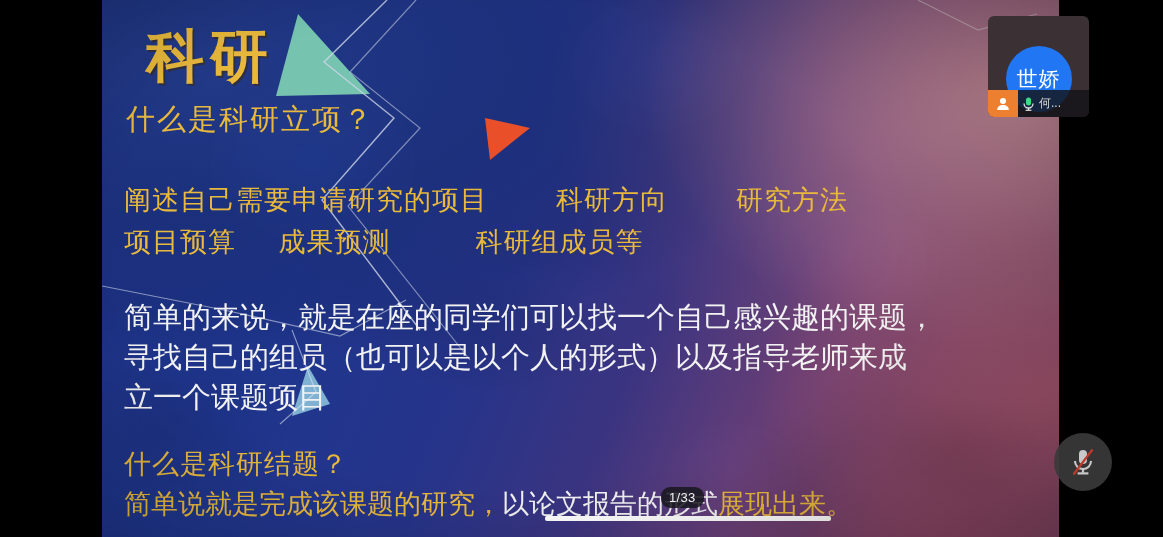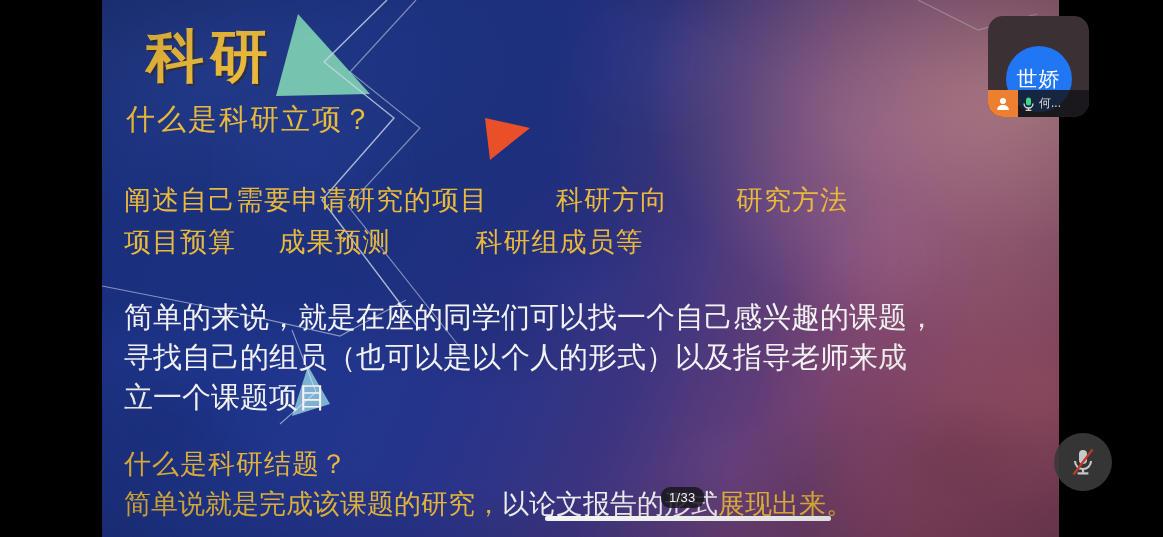--- a/index.html
+++ b/index.html
@@ -70,21 +70,21 @@
   }
   
   .underline-bar {
     position:absolute; left:443px; top:516px; width:286px; height:5px;
     background:#ffffff; border-radius:2px;
   }
 
   
   .thumb {
     position:absolute; left:988px; top:16px; width:101px; height:101px;
-    background:#3b3033; border-radius:15px; overflow:hidden;
+    background:#3b3033; border-radius:6px; overflow:hidden;
   }
   .thumb-avatar {
     position:absolute; left:50%; top:30px; transform:translateX(-50%);
     width:66px; height:66px; border-radius:50%; background:#2176f3;
     display:flex; align-items:center; justify-content:center;
   }
   .thumb-avatar span { color:#fff; font-size:21px; letter-spacing:1px; }
   .thumb-bottom {
     position:absolute; left:0; bottom:0; width:101px; height:27px;
     display:flex; align-items:stretch;

